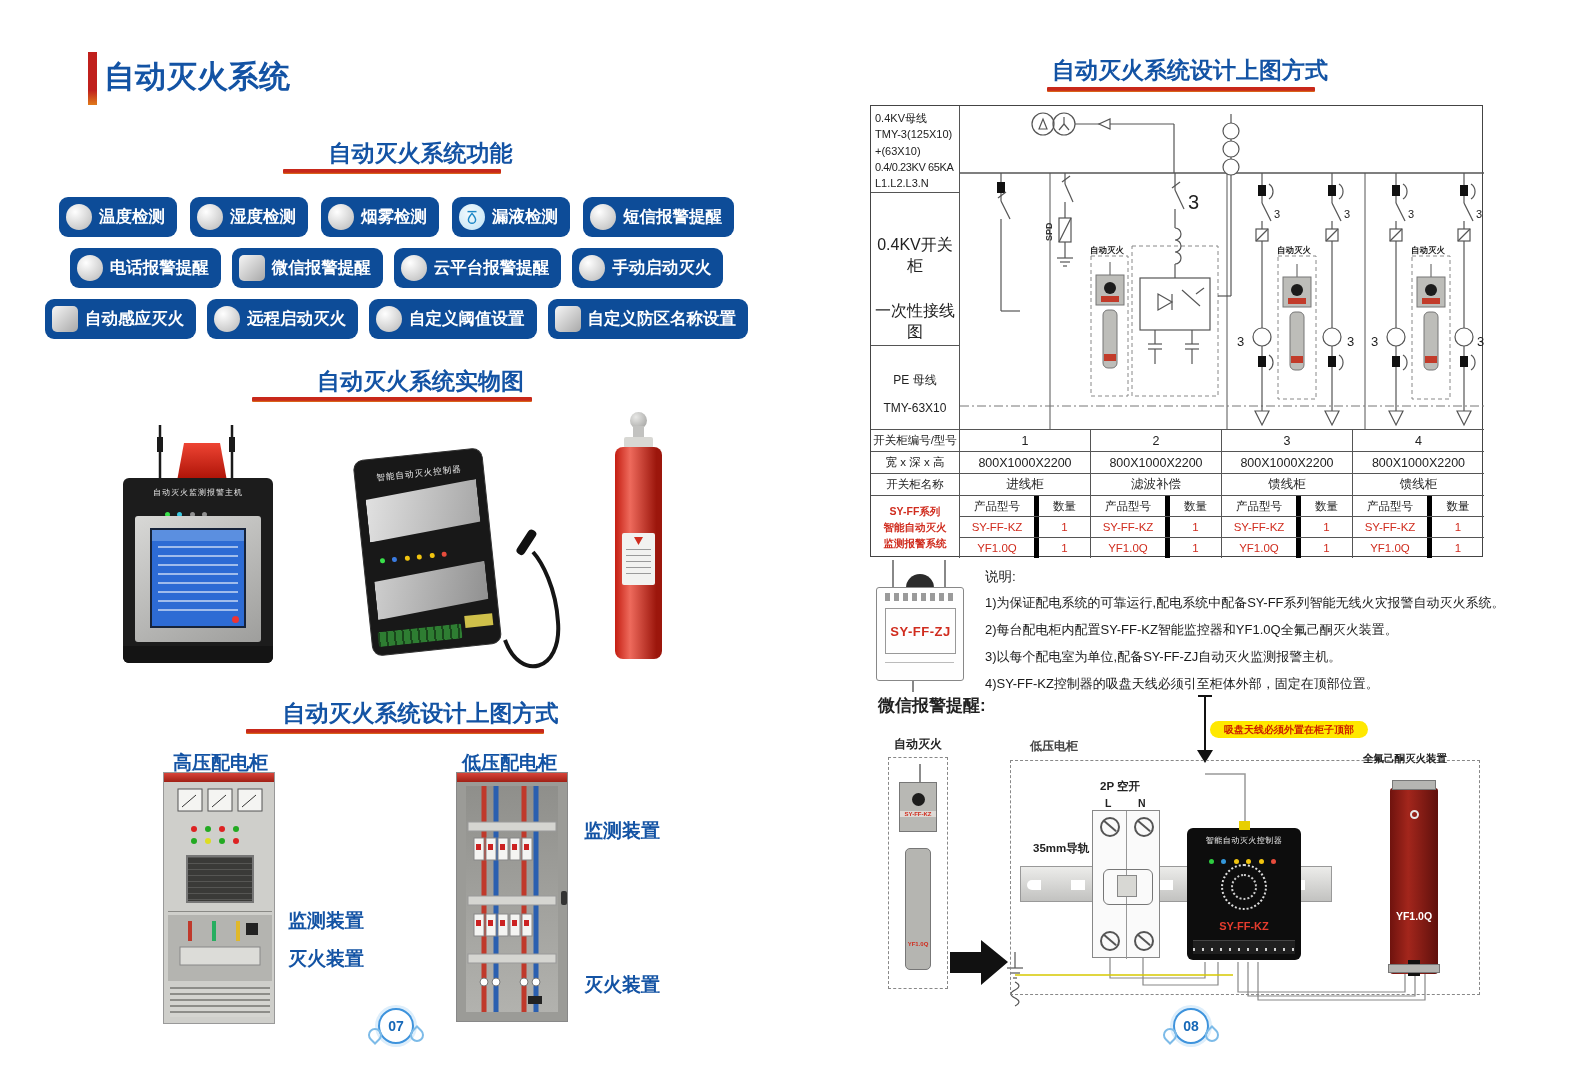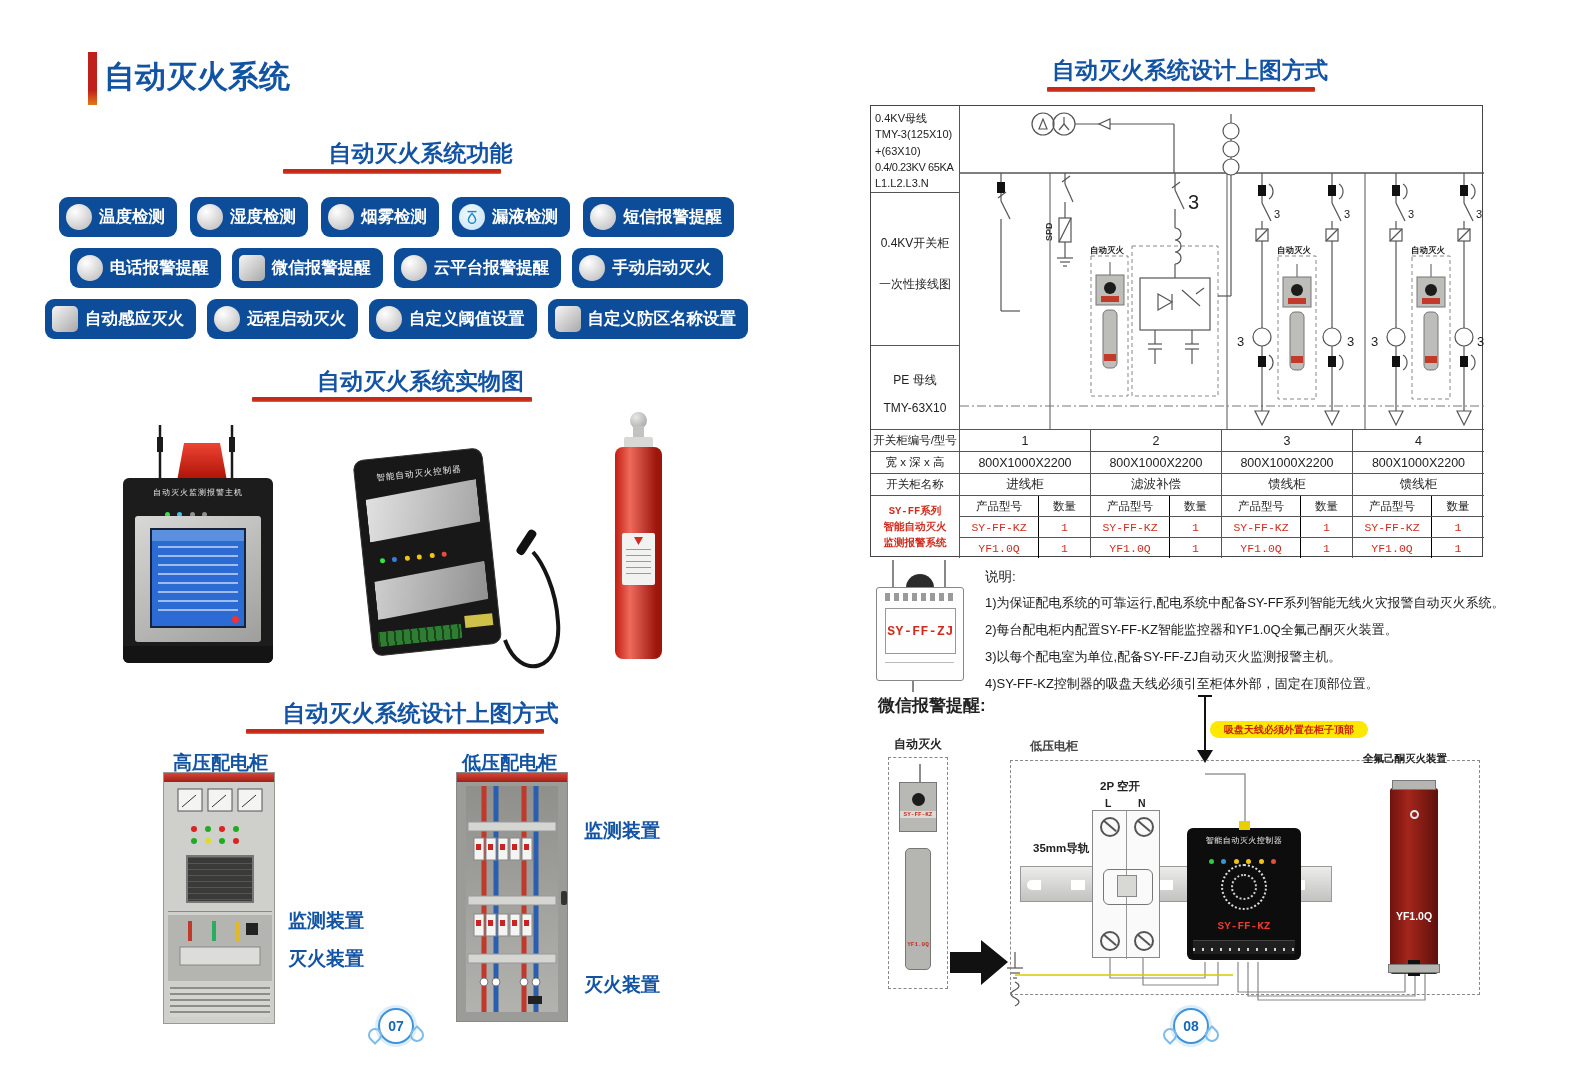--- a/index.html
+++ b/index.html
@@ -34,23 +34,23 @@
   .schlabel{position:absolute;box-sizing:border-box;border-right:1px solid #555;font-size:11px;color:#222;}
   .trow{position:absolute;left:0;width:613px;display:flex;border-top:1px solid #555;box-sizing:border-box;font-size:12.5px;color:#222;}
   .tl{width:89px;flex:none;border-right:1px solid #555;display:flex;align-items:center;justify-content:center;box-sizing:border-box;}
   .tc{width:131px;flex:none;border-right:1px solid #555;display:flex;align-items:center;justify-content:center;box-sizing:border-box;}
   .tc:last-child{border-right:none;}
   .pcell{width:131px;flex:none;border-right:1px solid #555;display:flex;flex-direction:column;box-sizing:border-box;}
   .pcell:last-child{border-right:none;}
   .pr{flex:1;display:flex;border-top:1px solid #555;box-sizing:border-box;}
   .pr:first-child{border-top:none;}
   .pr span{display:flex;align-items:center;justify-content:center;box-sizing:border-box;font-size:11.5px;}
-  .pr span:first-child{width:79px;border-right:1px solid #000000;}
+  .pr span:first-child{width:79px;border-right:5px solid #000000;}
   .pr span:last-child{flex:1;}
-  .redtx{color:#d02c1e;font-family:Liberation Mono, monospace;}
+  .redtx{color:#d02c1e;}
   .note-line{position:absolute;font-size:13px;color:#1a1a1a;white-space:nowrap;}
   .dashbox{position:absolute;border:1.5px dashed #888;box-sizing:border-box;}
   .topolabel{position:absolute;font-weight:bold;color:#222;}
   .led{width:5px;height:5px;border-radius:50%;display:inline-block;margin-right:3px;}
 </style>
 </head>
 <body>
 
 <div class="spread">
 
@@ -299,21 +299,21 @@
 
     <div class="sch" style="left:77px;top:105px;width:613px;height:452px;">
 
       <div class="schlabel" style="left:0;top:0;width:89px;height:87px;border-bottom:1px solid #555;padding:4px 2px 0 4px;line-height:1.48;">
         <div>0.4KV母线</div>
         <div>TMY-3(125X10)</div>
         <div>+(63X10)</div>
         <div style="letter-spacing:-0.4px;">0.4/0.23KV 65KA</div>
         <div>L1.L2.L3.N</div>
       </div>
-      <div class="schlabel" style="left:0;top:87px;width:89px;height:153px;border-bottom:1px solid #555;font-size:12px;text-align:center;">
+      <div class="schlabel" style="left:0;top:87px;width:89px;height:153px;border-bottom:1px solid #555;font-size:16px;text-align:center;">
         <div style="margin-top:42px;">0.4KV开关柜</div>
         <div style="margin-top:24px;">一次性接线图</div>
       </div>
       <div class="schlabel" style="left:0;top:240px;width:89px;height:83px;font-size:12px;text-align:center;">
         <div style="margin-top:26px;">PE 母线</div>
         <div style="margin-top:12px;">TMY-63X10</div>
       </div>
 
       <svg class="abs" style="left:89px;top:0;" width="524" height="323" font-family="Liberation Sans,DejaVu Sans,sans-serif">
         <defs>

